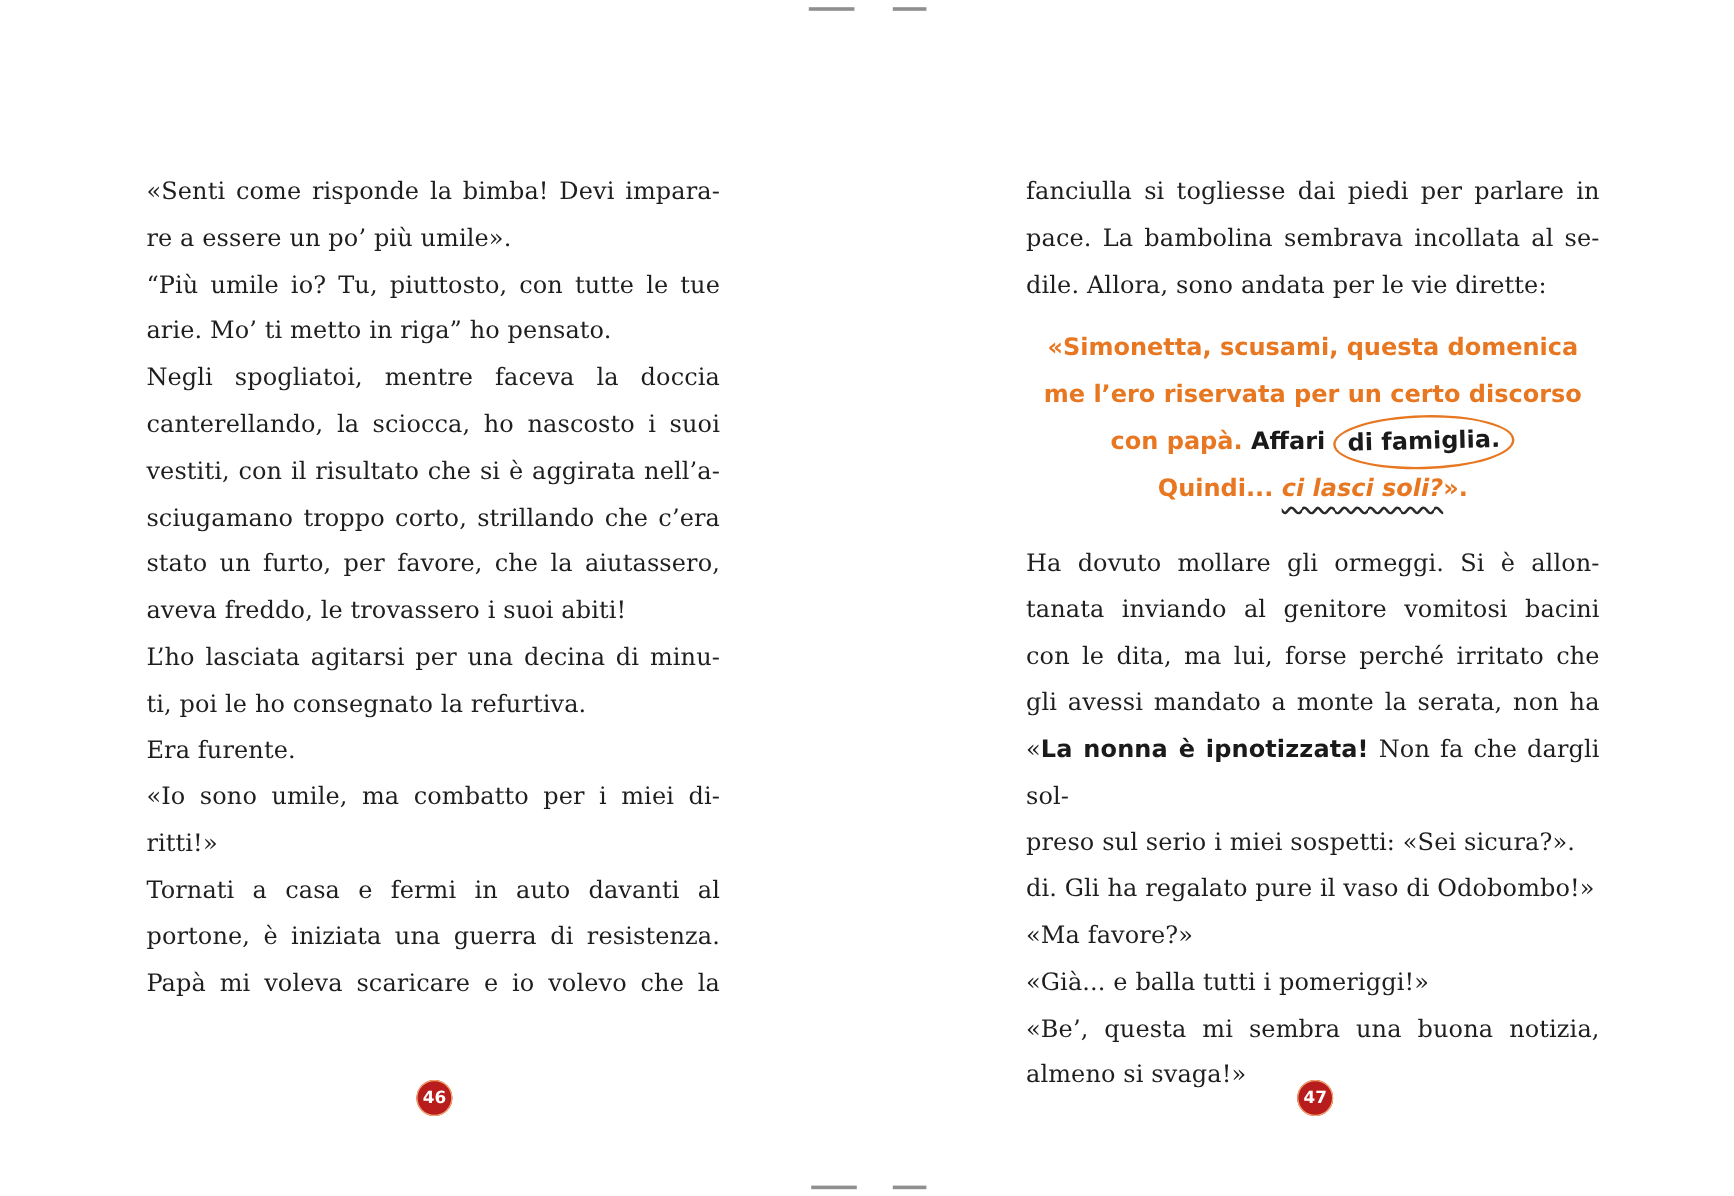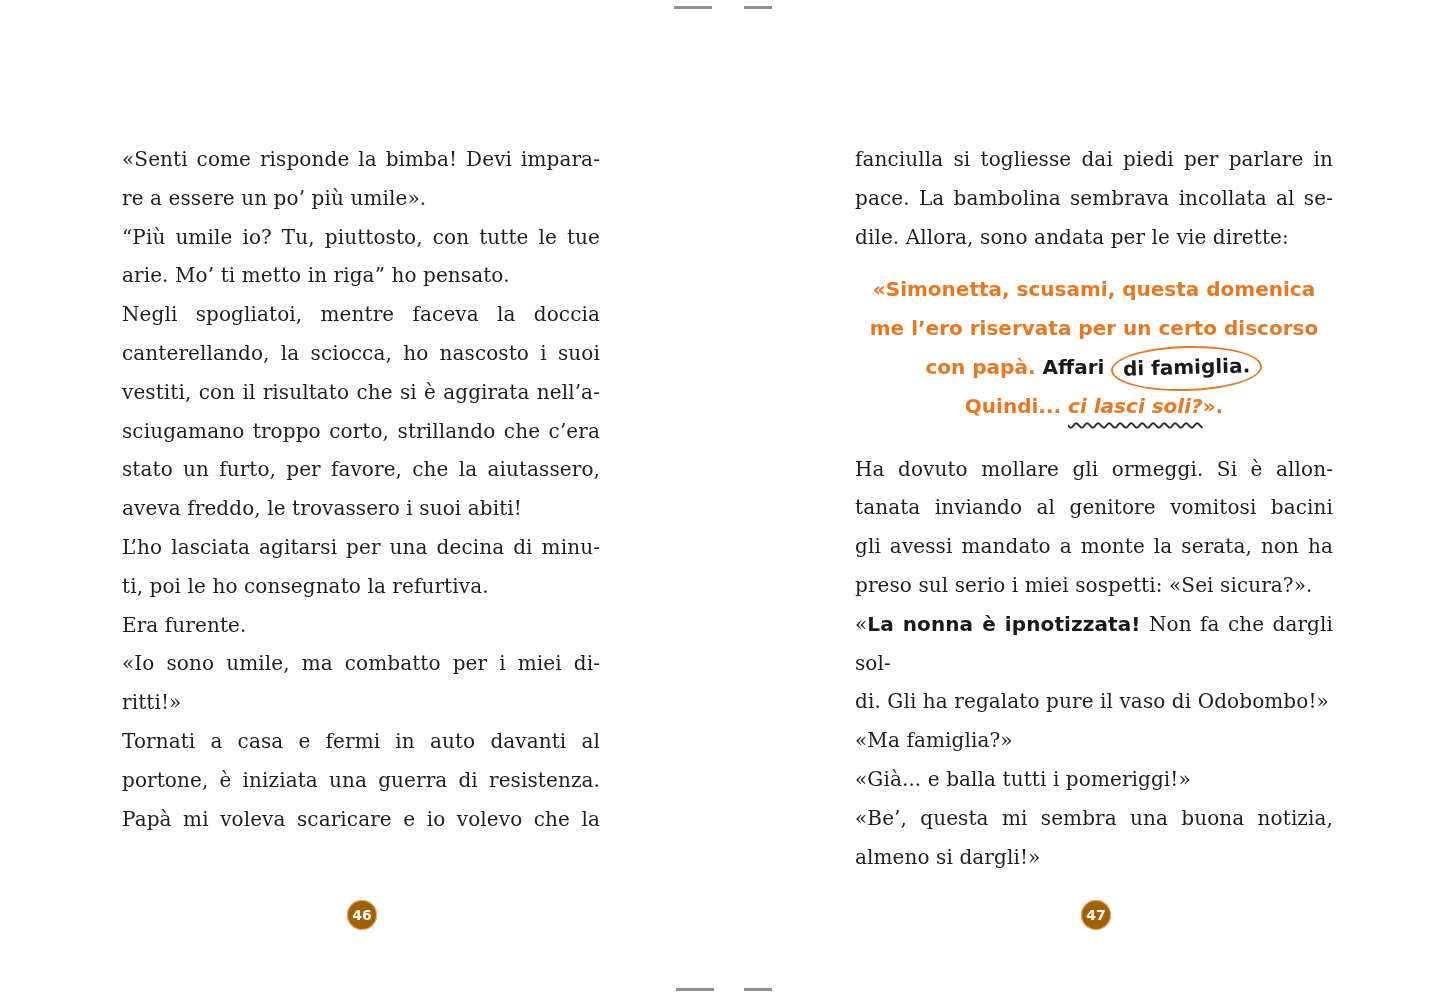--- a/index.html
+++ b/index.html
@@ -73,21 +73,21 @@
     text-decoration-thickness: 2px;
     text-underline-offset: 9px;
     font-style: italic;
   }
 
   .badge {
     position: absolute;
     top: 900px;
     width: 30px; height: 30px;
     border-radius: 50%;
-    background: #a16207;
+    background: #b91c1c;
     color: #ffffff;
     font-family: "DejaVu Sans", sans-serif;
     font-weight: 700;
     font-size: 14px;
     line-height: 30px;
     text-align: center;
     box-shadow: inset 0 0 0 1px #f2a96e;
   }
   .badge-left  { left: 347px; }
   .badge-right { left: 1081px; }
@@ -140,28 +140,29 @@
         <span class="hand-black circled">di famiglia.</span>
       </p>
       <p class="sline orange">
         <span>Quindi...</span>
         <span class="zigzag">ci lasci soli?</span><span>».</span>
       </p>
     </div>
 
     <p class="line j">Ha dovuto mollare gli ormeggi. Si è allon-</p>
     <p class="line j">tanata inviando al genitore vomitosi bacini</p>
+    <p class="line j">con le dita, ma lui, forse perché irritato che</p>
     <p class="line j">gli avessi mandato a monte la serata, non ha</p>
+    <p class="line j"><span>«</span><span class="hand-black">La nonna è ipnotizzata!</span><span> Non fa che dargli sol-</span></p>
+
     <p class="line">preso sul serio i miei sospetti: «Sei sicura?».</p>
 
-    <p class="line j"><span>«</span><span class="hand-black">La nonna è ipnotizzata!</span><span> Non fa che dargli sol-</span></p>
-
     <p class="line">di. Gli ha regalato pure il vaso di Odobombo!»</p>
-    <p class="line">«Ma famiglia?»</p>
+    <p class="line">«Ma favore?»</p>
     <p class="line">«Già... e balla tutti i pomeriggi!»</p>
     <p class="line j">«Be’, questa mi sembra una buona notizia,</p>
-    <p class="line">almeno si dargli!»</p>
+    <p class="line">almeno si svaga!»</p>
   </div>
   <div class="badge badge-right">
     <span>47</span>
   </div>
 
 </div>
 
 </body></html>

